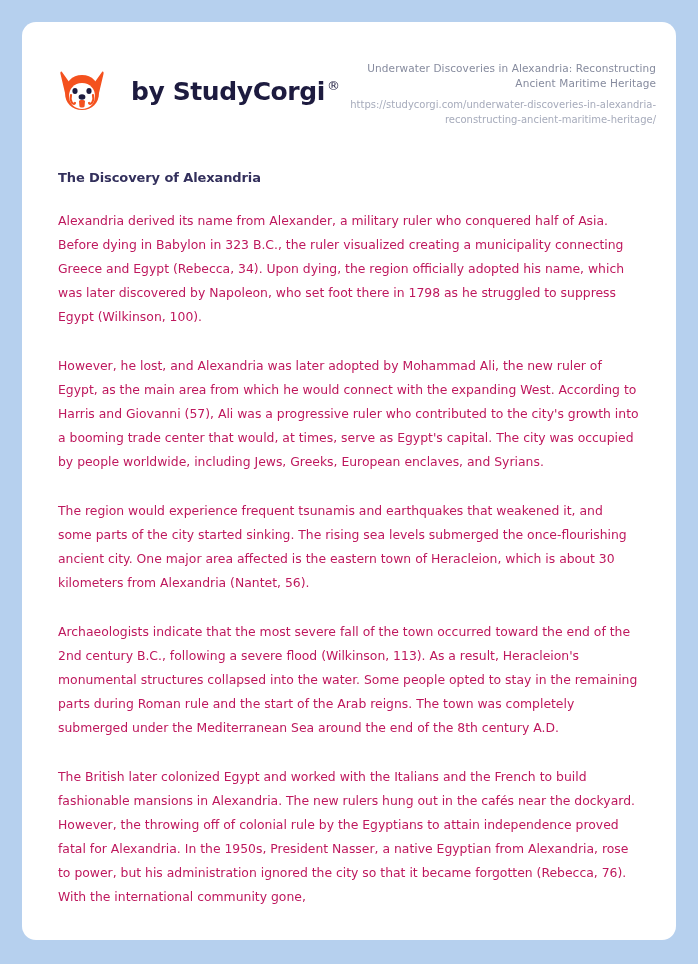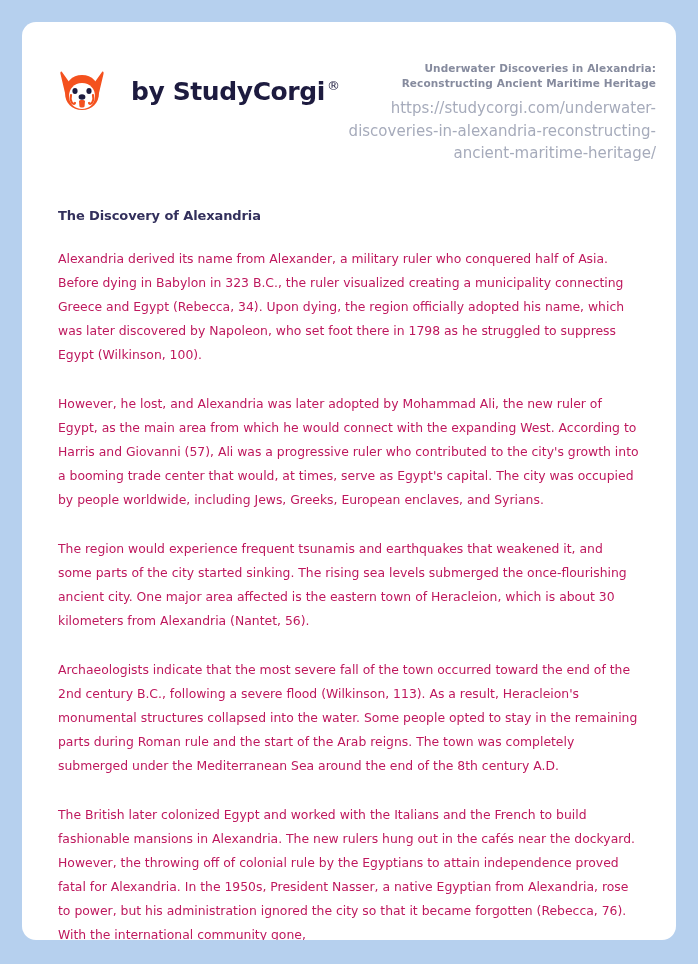--- a/index.html
+++ b/index.html
@@ -58,28 +58,28 @@
     font-weight: normal;
     margin-left: 2px;
   }
   .header-meta {
     text-align: right;
     max-width: 340px;
     padding-top: 2px;
   }
   .header-title {
     font-size: 10.5px;
-    font-weight: bold;
+    font-weight: normal;
     color: #868b9e;
     line-height: 1.45;
     letter-spacing: 0.1px;
   }
   .header-url {
     margin-top: 6px;
-    font-size: 15px;
+    font-size: 10px;
     color: #a6abbb;
     line-height: 1.5;
     word-break: break-word;
   }
   
   .content {
     padding: 0 36px 0 36px;
     margin-top: 43px;
   }
   .section-title {

